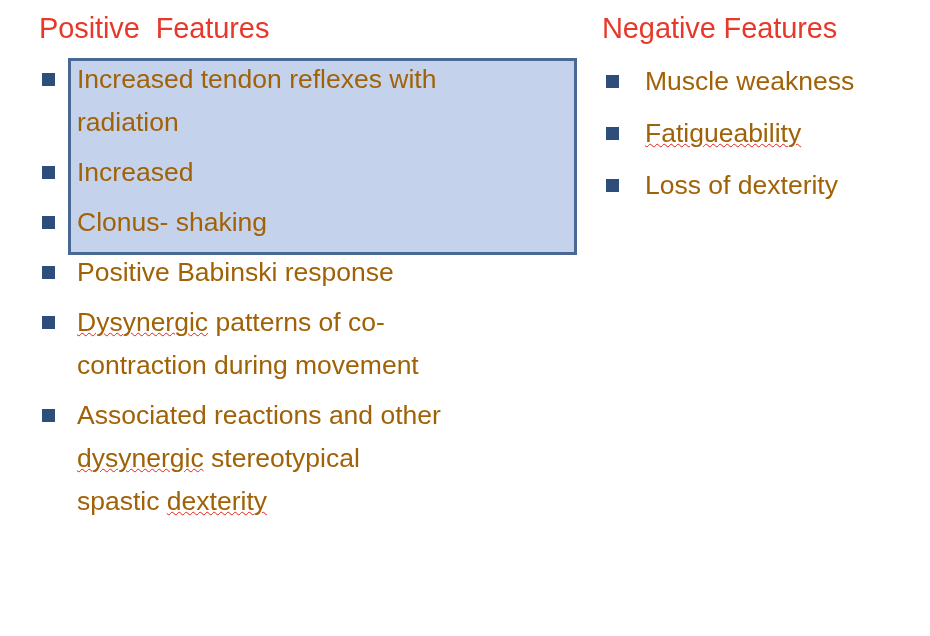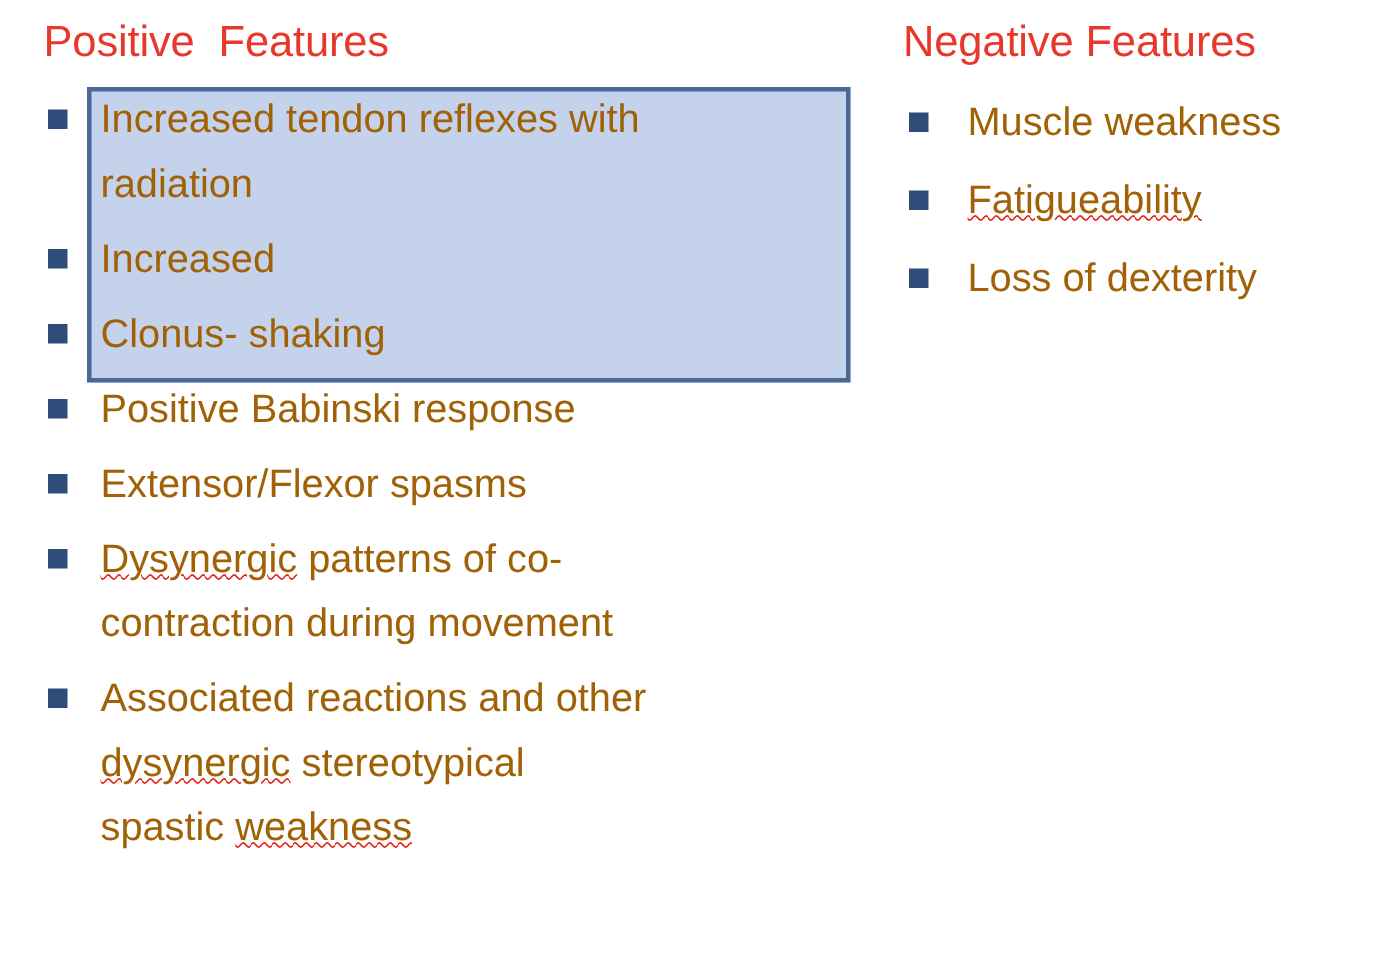--- a/index.html
+++ b/index.html
@@ -17,21 +17,21 @@
 
   .slide {
     position: relative;
     width: 930px;
     height: 636px;
   }
 
   
   .col-left {
     position: absolute;
-    left: 1px;
+    left: 11px;
     top: 0;
     width: 590px;
     height: 636px;
     text-decoration: underline;
   }
   .col-right {
     position: absolute;
     left: 596px;
     top: 0;
     width: 334px;
@@ -163,32 +163,28 @@
       <li class="bullet-item">
         <span class="bullet-marker"></span>
         <span class="bullet-text">Clonus- shaking</span>
       </li>
       <li class="bullet-item">
         <span class="bullet-marker"></span>
         <span class="bullet-text">Positive Babinski response</span>
       </li>
       <li class="bullet-item">
         <span class="bullet-marker"></span>
-        <span class="bullet-text">Extensor/Flexor spasms</span>
-      </li>
-      <li class="bullet-item">
-        <span class="bullet-marker"></span>
         <span class="bullet-text"><span class="misspelled">Dysynergic</span> patterns of co-
 contraction during movement</span>
       </li>
       <li class="bullet-item">
         <span class="bullet-marker"></span>
         <span class="bullet-text">Associated reactions and other
 <span class="misspelled">dysynergic</span> stereotypical
-spastic <span class="misspelled">weakness</span></span>
+spastic <span class="misspelled">dexterity</span></span>
       </li>
     </ul>
   </div>
 
   <div class="col-right">
 
     <div class="col-header">Negative Features</div>
 
     <ul class="bullet-list right-list">
       <li class="bullet-item">

